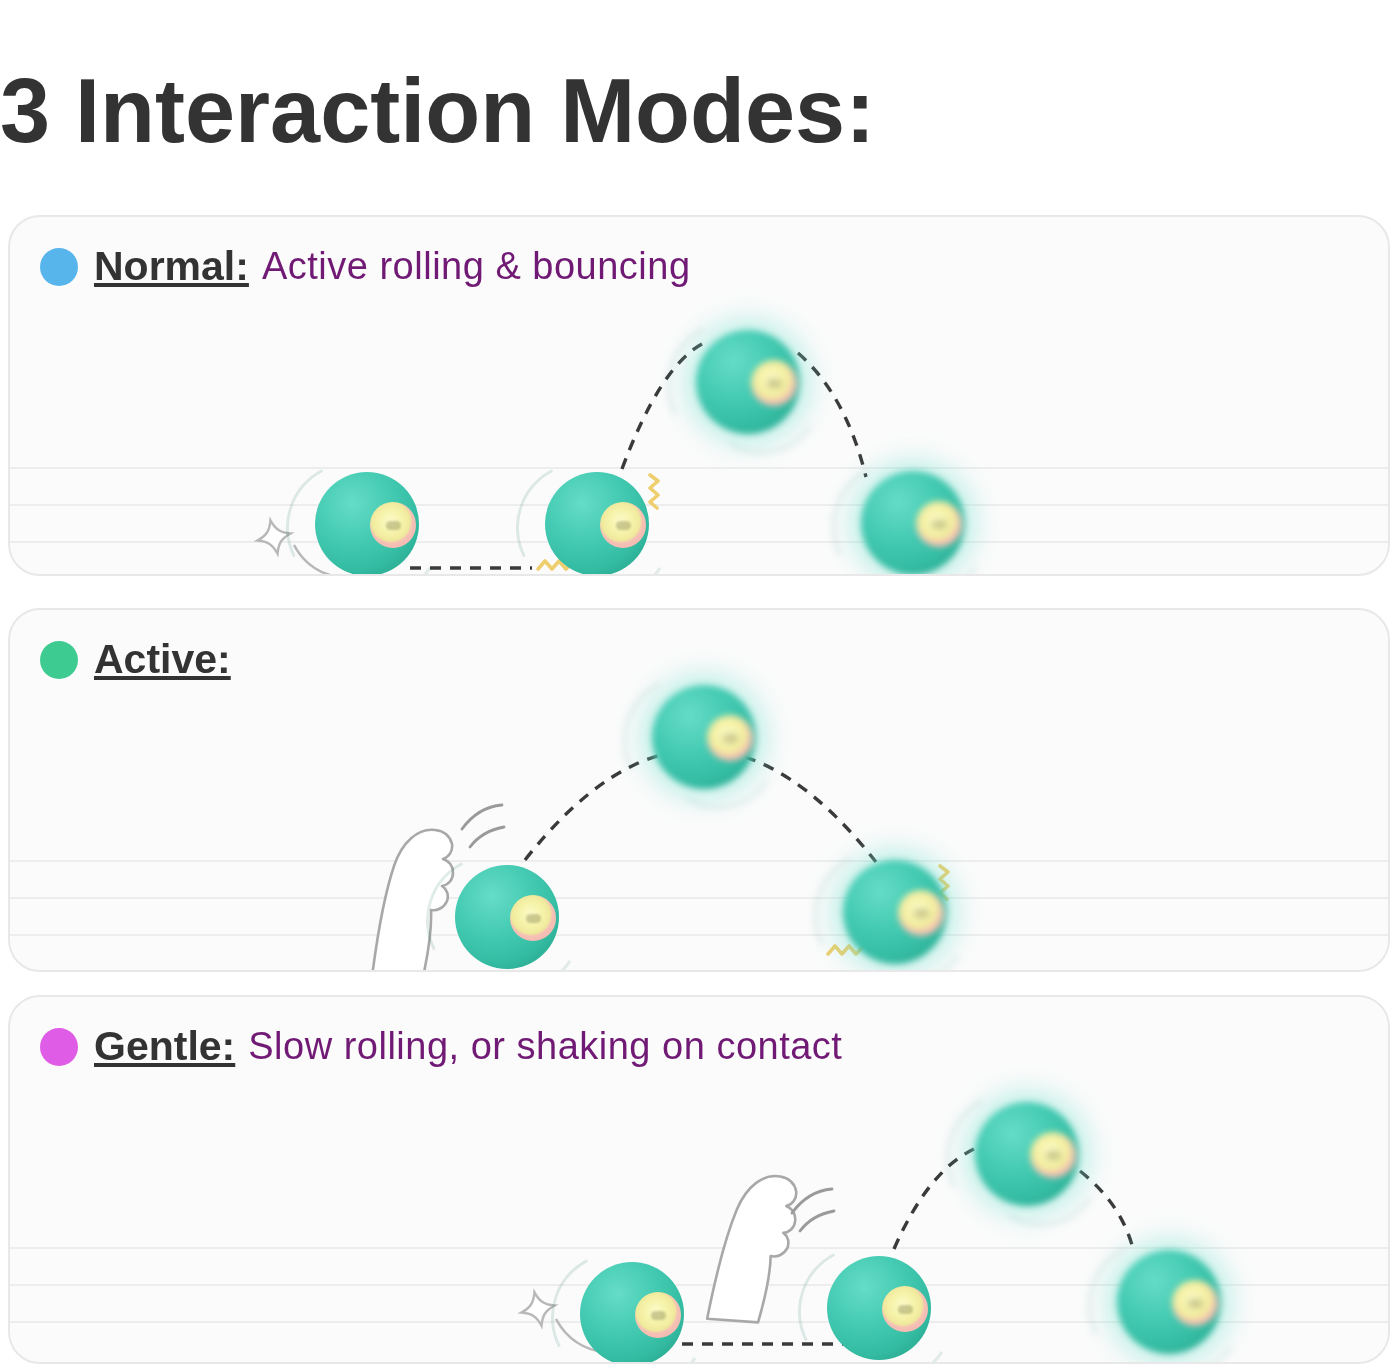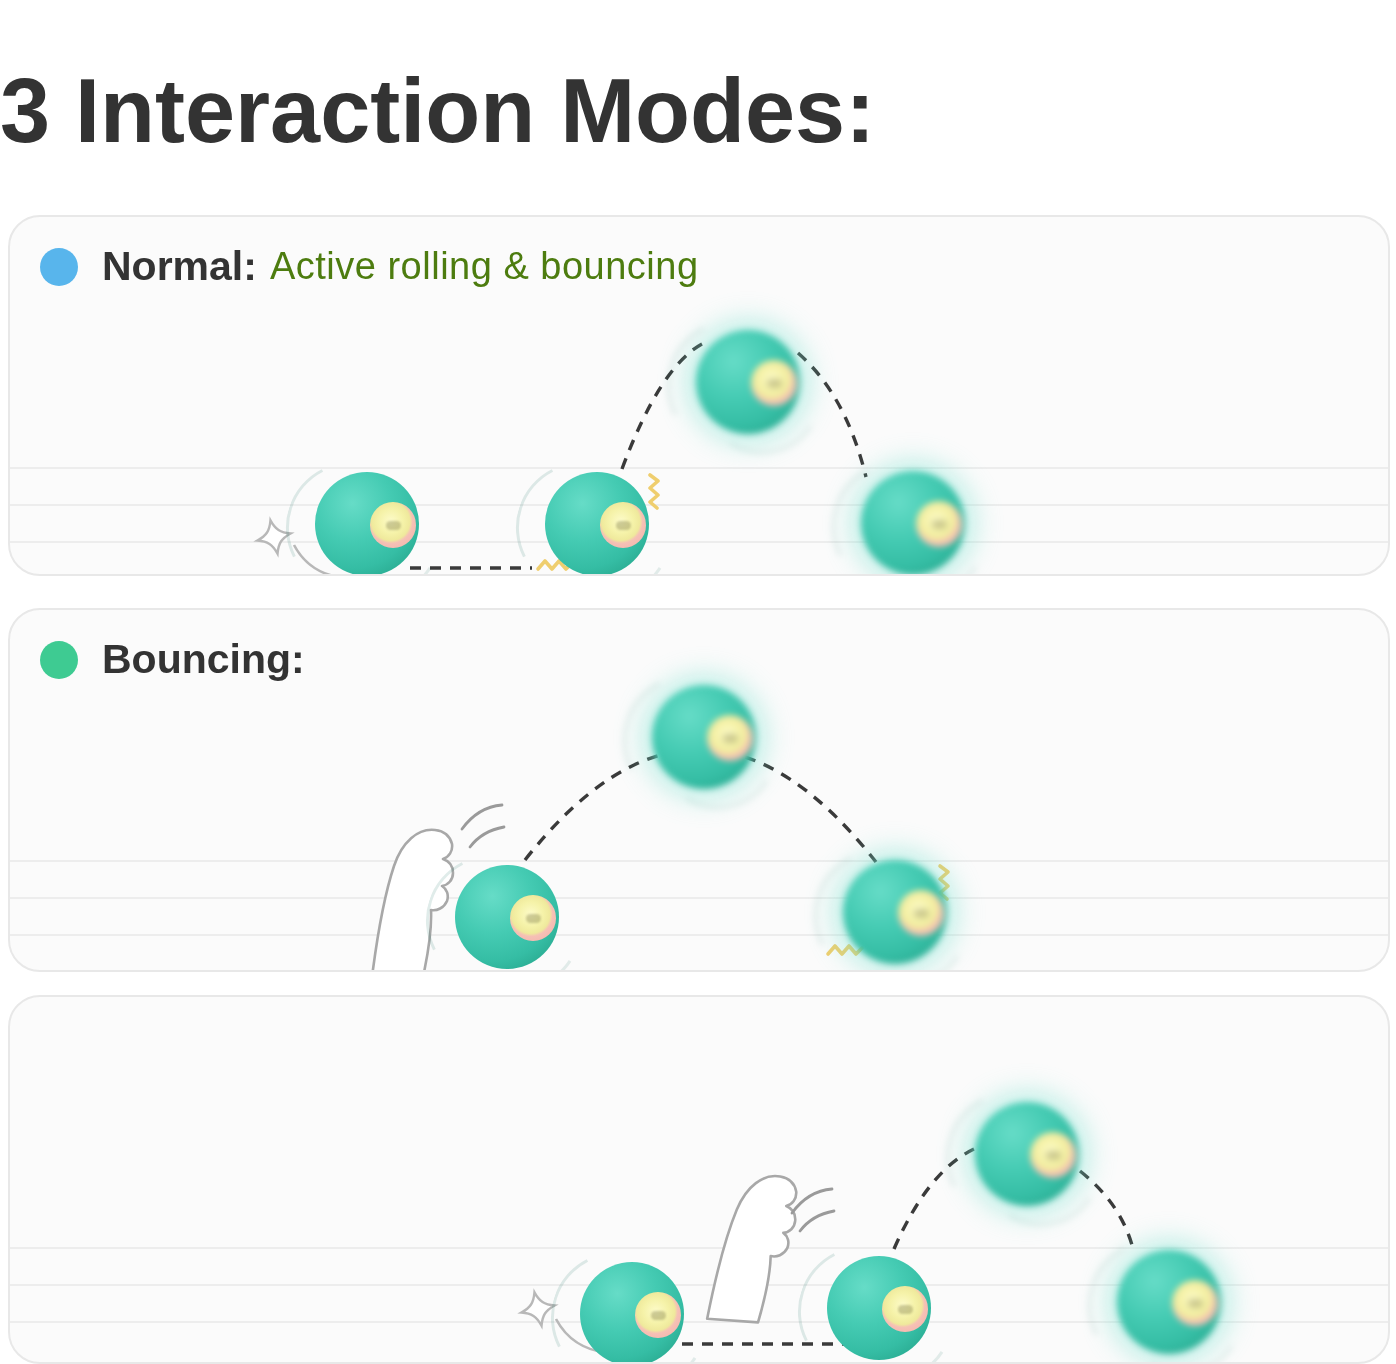--- a/index.html
+++ b/index.html
@@ -12,22 +12,22 @@
   .panel{position:absolute;left:8px;width:1378px;background:#fbfbfb;
          border:2px solid #e8e8e8;border-radius:32px;overflow:hidden;}
   #panel-normal {top:215px;height:357px;}
   #panel-passive{top:608px;height:360px;}
   #panel-gentle {top:995px;height:365px;}
   .hline{position:absolute;left:0;width:100%;height:2px;background:#ededed;}
   .hl1{top:250px}.hl2{top:287px}.hl3{top:324px}
   
   .hdr{position:absolute;top:26px;left:30px;display:flex;align-items:center;z-index:5;}
   .dot{width:38px;height:38px;border-radius:50%;flex:0 0 auto;}
-  .lbl{margin-left:24px;font-size:41px;font-weight:bold;color:#333;}
-  .desc{margin-left:13px;font-size:38px;font-weight:normal;color:#4d7c0f;letter-spacing:.5px;}
+  .lbl{margin-left:16px;font-size:41px;font-weight:bold;color:#333;text-decoration:underline;}
+  .desc{margin-left:13px;font-size:38px;font-weight:normal;color:#701a75;letter-spacing:.5px;}
   
   .illus{position:absolute;left:0;top:0;z-index:1;}
   
   .ball{position:absolute;width:104px;height:104px;border-radius:50%;z-index:3;
         background:radial-gradient(circle at 36% 30%,#66dcc7 0%,#45cbb3 38%,#35bda4 66%,#27a78d 88%,#1f9a81 100%);}
   .ball::before{content:"";position:absolute;left:-28%;top:-10%;width:120%;height:120%;
         border-radius:50%;border:3px solid transparent;
         border-left-color:rgba(0,96,80,.12);transform:rotate(18deg);}
   .ball::after{content:"";position:absolute;left:6%;top:4%;width:110%;height:110%;
         border-radius:50%;border:3px solid transparent;
@@ -98,21 +98,21 @@
     </div>
   </section>
 
   <section class="panel" id="panel-passive">
     <div class="hline hl1"></div>
     <div class="hline hl2"></div>
     <div class="hline hl3"></div>
 
     <div class="hdr">
       <span class="dot" style="background: rgb(62, 203, 146);"></span>
-      <span class="lbl">Bouncing:</span>
+      <span class="lbl">Active:</span>
     </div>
 
     <svg class="illus" width="1378" height="360" viewBox="0 0 1378 360">
 
       <path d="M515 250 Q 690 28 866 252" fill="none" stroke="#3a3a3a" stroke-width="3.4" stroke-dasharray="11 9"></path>
 
       <g transform="translate(352,212)">
         <path d="M10 155 C16 108 22 74 32 44 C40 20 56 6 73 8 C82 9 88 14 90 22
                  C91 29 87 35 81 37 C87 39 91 44 91 51 C91 58 86 63 80 64
                  C85 67 87 73 85 79 C82 86 75 89 69 88 C70 110 66 132 61 155 Z" fill="#fff" stroke="#a8a8a8" stroke-width="2.6" stroke-linejoin="round"></path>
@@ -146,20 +146,25 @@
           <span class="glyph"></span>
         </span>
     </div>
   </section>
 
   <section class="panel" id="panel-gentle">
     <div class="hline hl1"></div>
     <div class="hline hl2"></div>
     <div class="hline hl3"></div>
 
+    <div class="hdr">
+      <span class="dot" style="background: rgb(223, 92, 230);"></span>
+      <span class="lbl">Gentle:</span>
+      <span class="desc">Slow rolling, or shaking on contact</span>
+    </div>
 
     <svg class="illus" width="1378" height="365" viewBox="0 0 1378 365">
 
       <path d="M652 347 H 834" fill="none" stroke="#3a3a3a" stroke-width="3.4" stroke-dasharray="11 9"></path>
 
       <path d="M884 252 Q 918 174 964 152" fill="none" stroke="#3a3a3a" stroke-width="3.4" stroke-dasharray="11 9"></path>
       <path d="M1070 174 Q 1110 206 1122 248" fill="none" stroke="#3a3a3a" stroke-width="3.4" stroke-dasharray="11 9"></path>
 
       <g transform="translate(528,312) rotate(-12)">
         <path d="M0 -17 C3 -7 7 -3 17 0 C7 3 3 7 0 17 C-3 7 -7 3 -17 0 C-7 -3 -3 -7 0 -17 Z" fill="#fff" stroke="#b8b8b8" stroke-width="2.4"></path>

